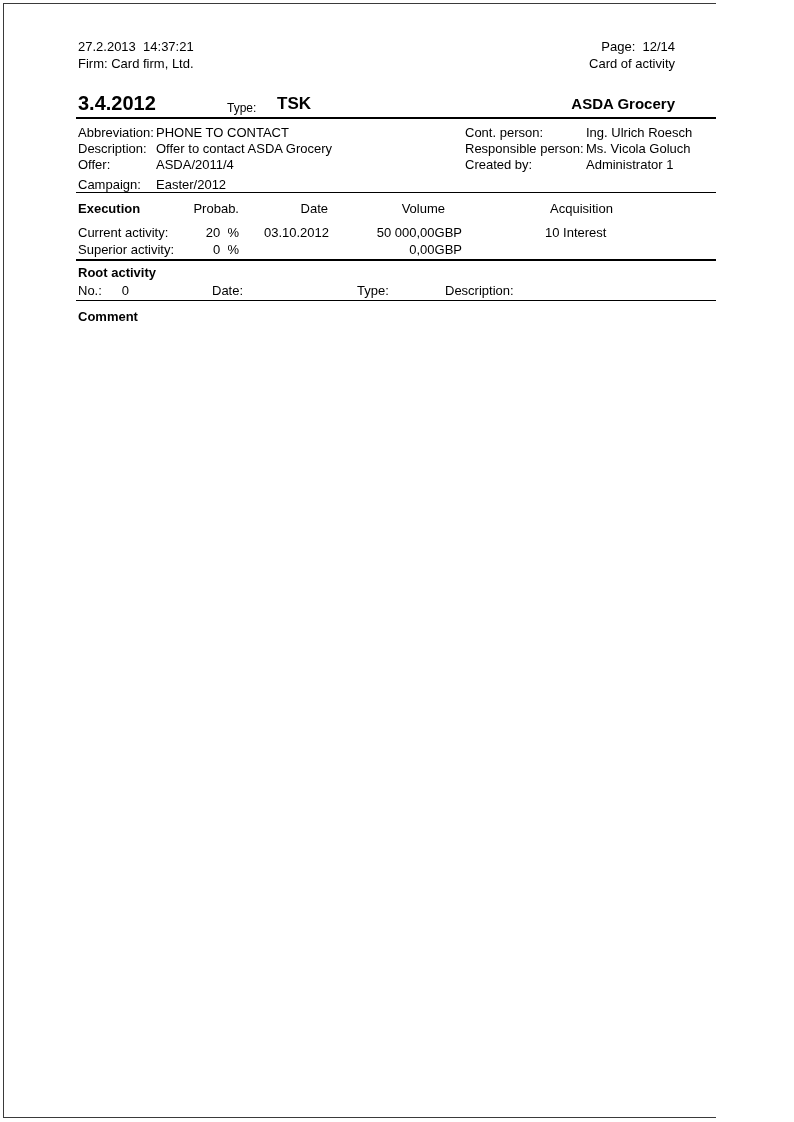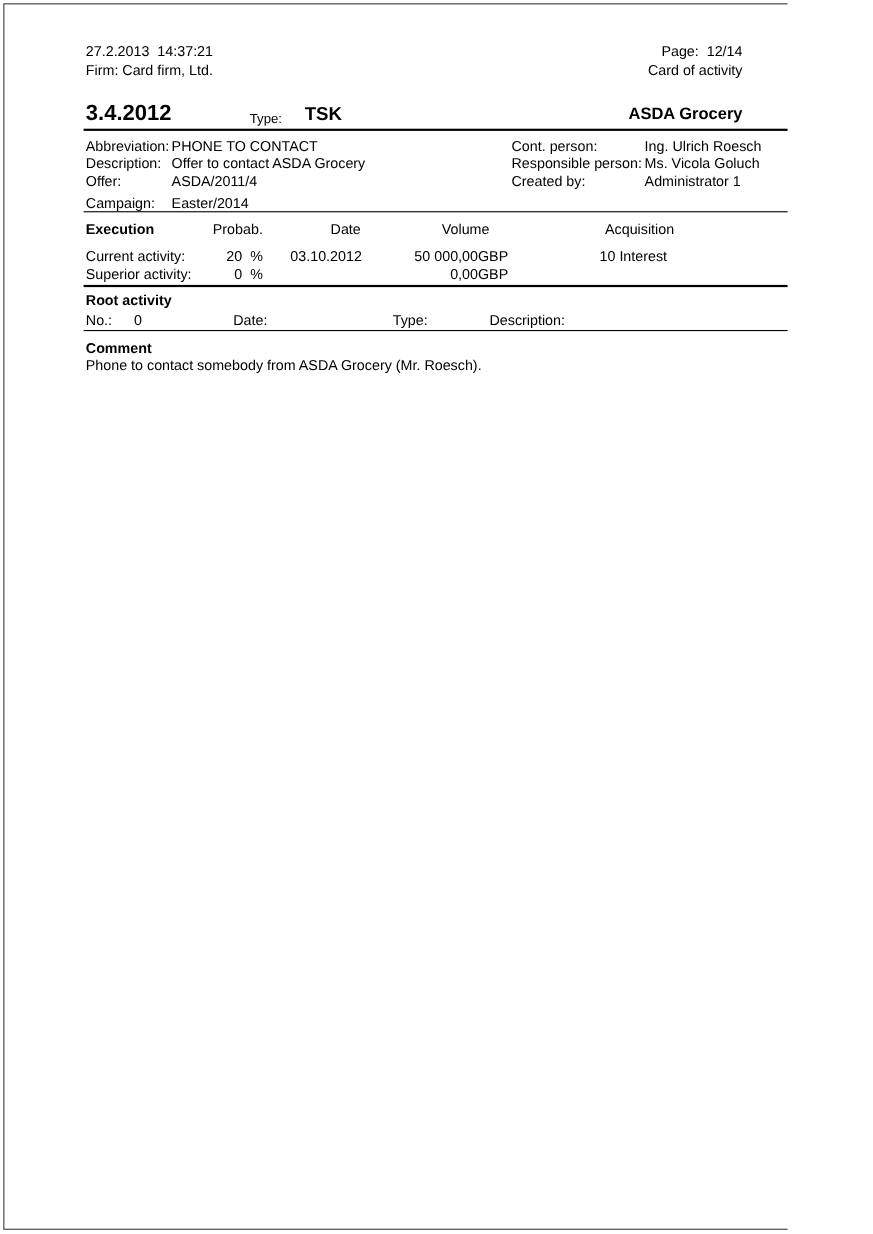--- a/index.html
+++ b/index.html
@@ -50,21 +50,21 @@
 
   <div class="rule" style="left:76px;top:117px;width:680px;height:2px"></div>
 
   <div class="t" style="left:78px;top:126px">Abbreviation:</div>
   <div class="t" style="left:156px;top:126px">PHONE TO CONTACT</div>
   <div class="t" style="left:78px;top:142px">Description:</div>
   <div class="t" style="left:156px;top:142px">Offer to contact ASDA Grocery</div>
   <div class="t" style="left:78px;top:158px">Offer:</div>
   <div class="t" style="left:156px;top:158px">ASDA/2011/4</div>
   <div class="t" style="left:78px;top:178px">Campaign:</div>
-  <div class="t" style="left:156px;top:178px">Easter/2014</div>
+  <div class="t" style="left:156px;top:178px">Easter/2012</div>
 
   <div class="t" style="left:465px;top:126px">Cont. person:</div>
   <div class="t" style="left:586px;top:126px">Ing. Ulrich Roesch</div>
   <div class="t" style="left:465px;top:142px">Responsible person:</div>
   <div class="t" style="left:586px;top:142px">Ms. Vicola Goluch</div>
   <div class="t" style="left:465px;top:158px">Created by:</div>
   <div class="t" style="left:586px;top:158px">Administrator 1</div>
 
   <div class="rule" style="left:76px;top:192px;width:680px;height:1px"></div>
 
@@ -89,14 +89,13 @@
   <div class="t b" style="left:78px;top:266px">Root activity</div>
   <div class="t" style="left:78px;top:284px">No.:</div>
   <div class="t ra" style="right:587px;top:284px">0</div>
   <div class="t" style="left:212px;top:284px">Date:</div>
   <div class="t" style="left:357px;top:284px">Type:</div>
   <div class="t" style="left:445px;top:284px">Description:</div>
 
   <div class="rule" style="left:76px;top:300px;width:680px;height:1px"></div>
 
   <div class="t b" style="left:78px;top:310px">Comment</div>
-  <div class="t" style="left:78px;top:325px">Phone to contact somebody from ASDA Grocery (Mr. Roesch).</div>
 </div>
 
 </body></html>

